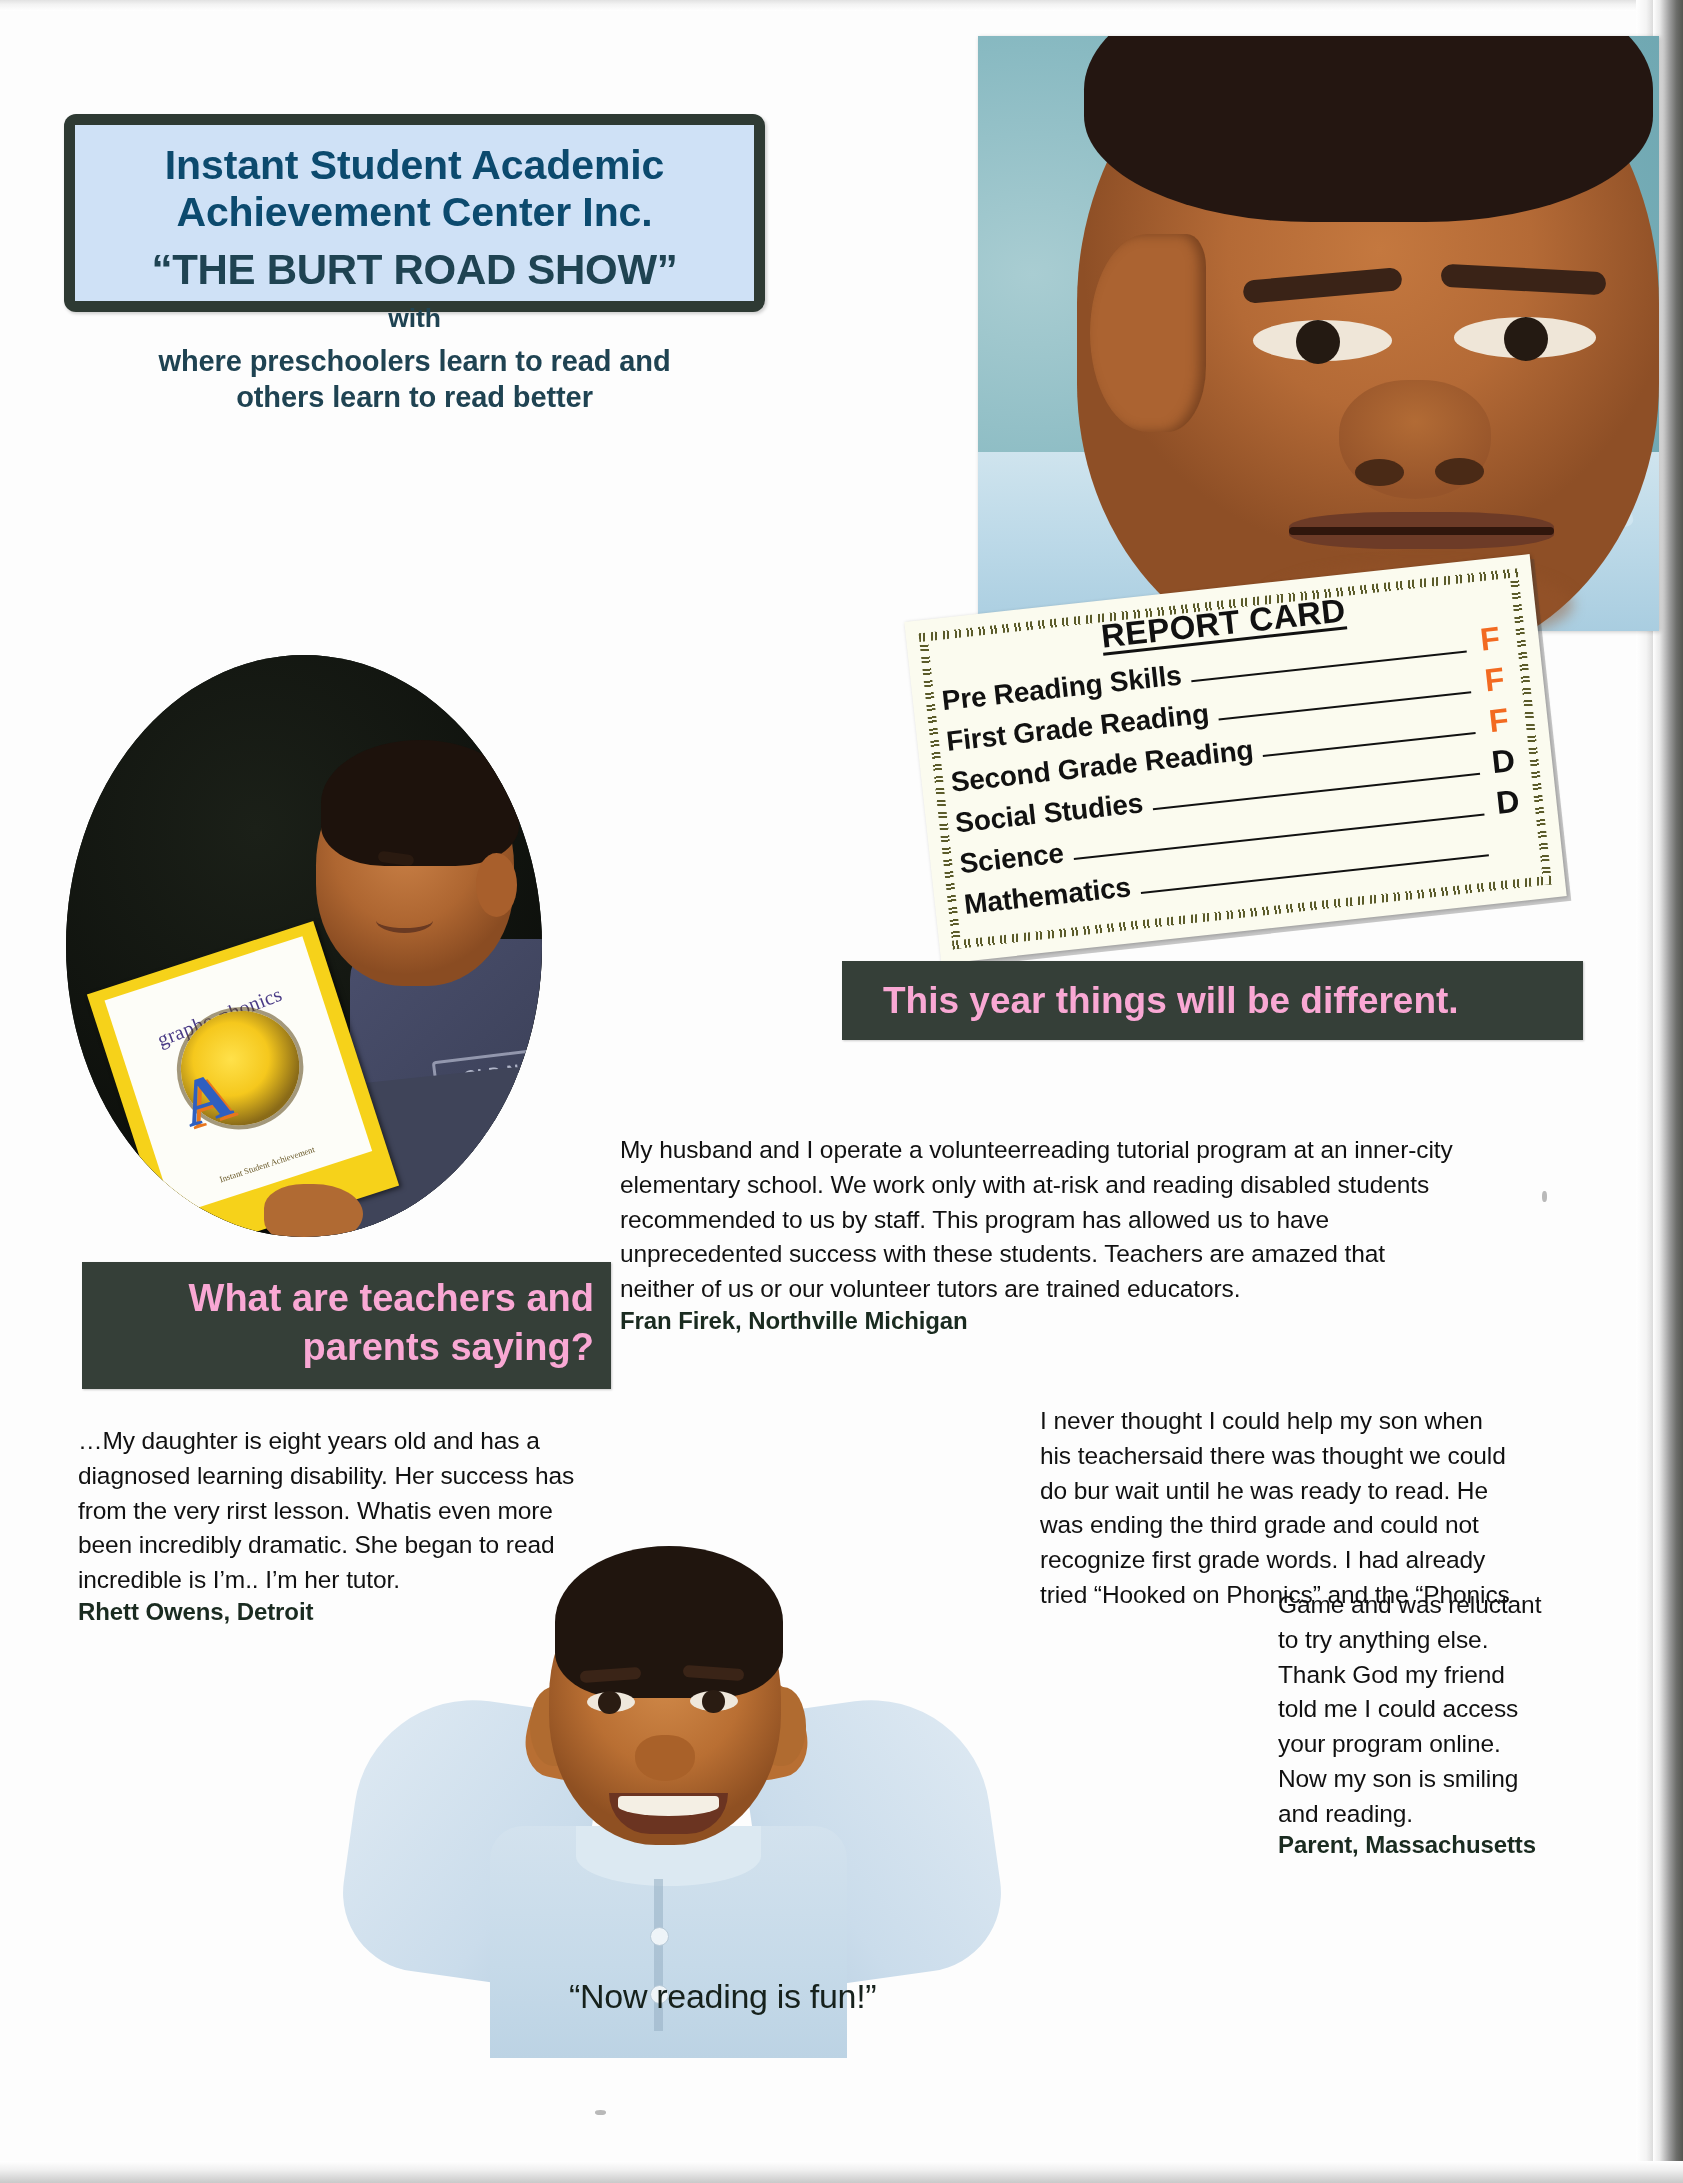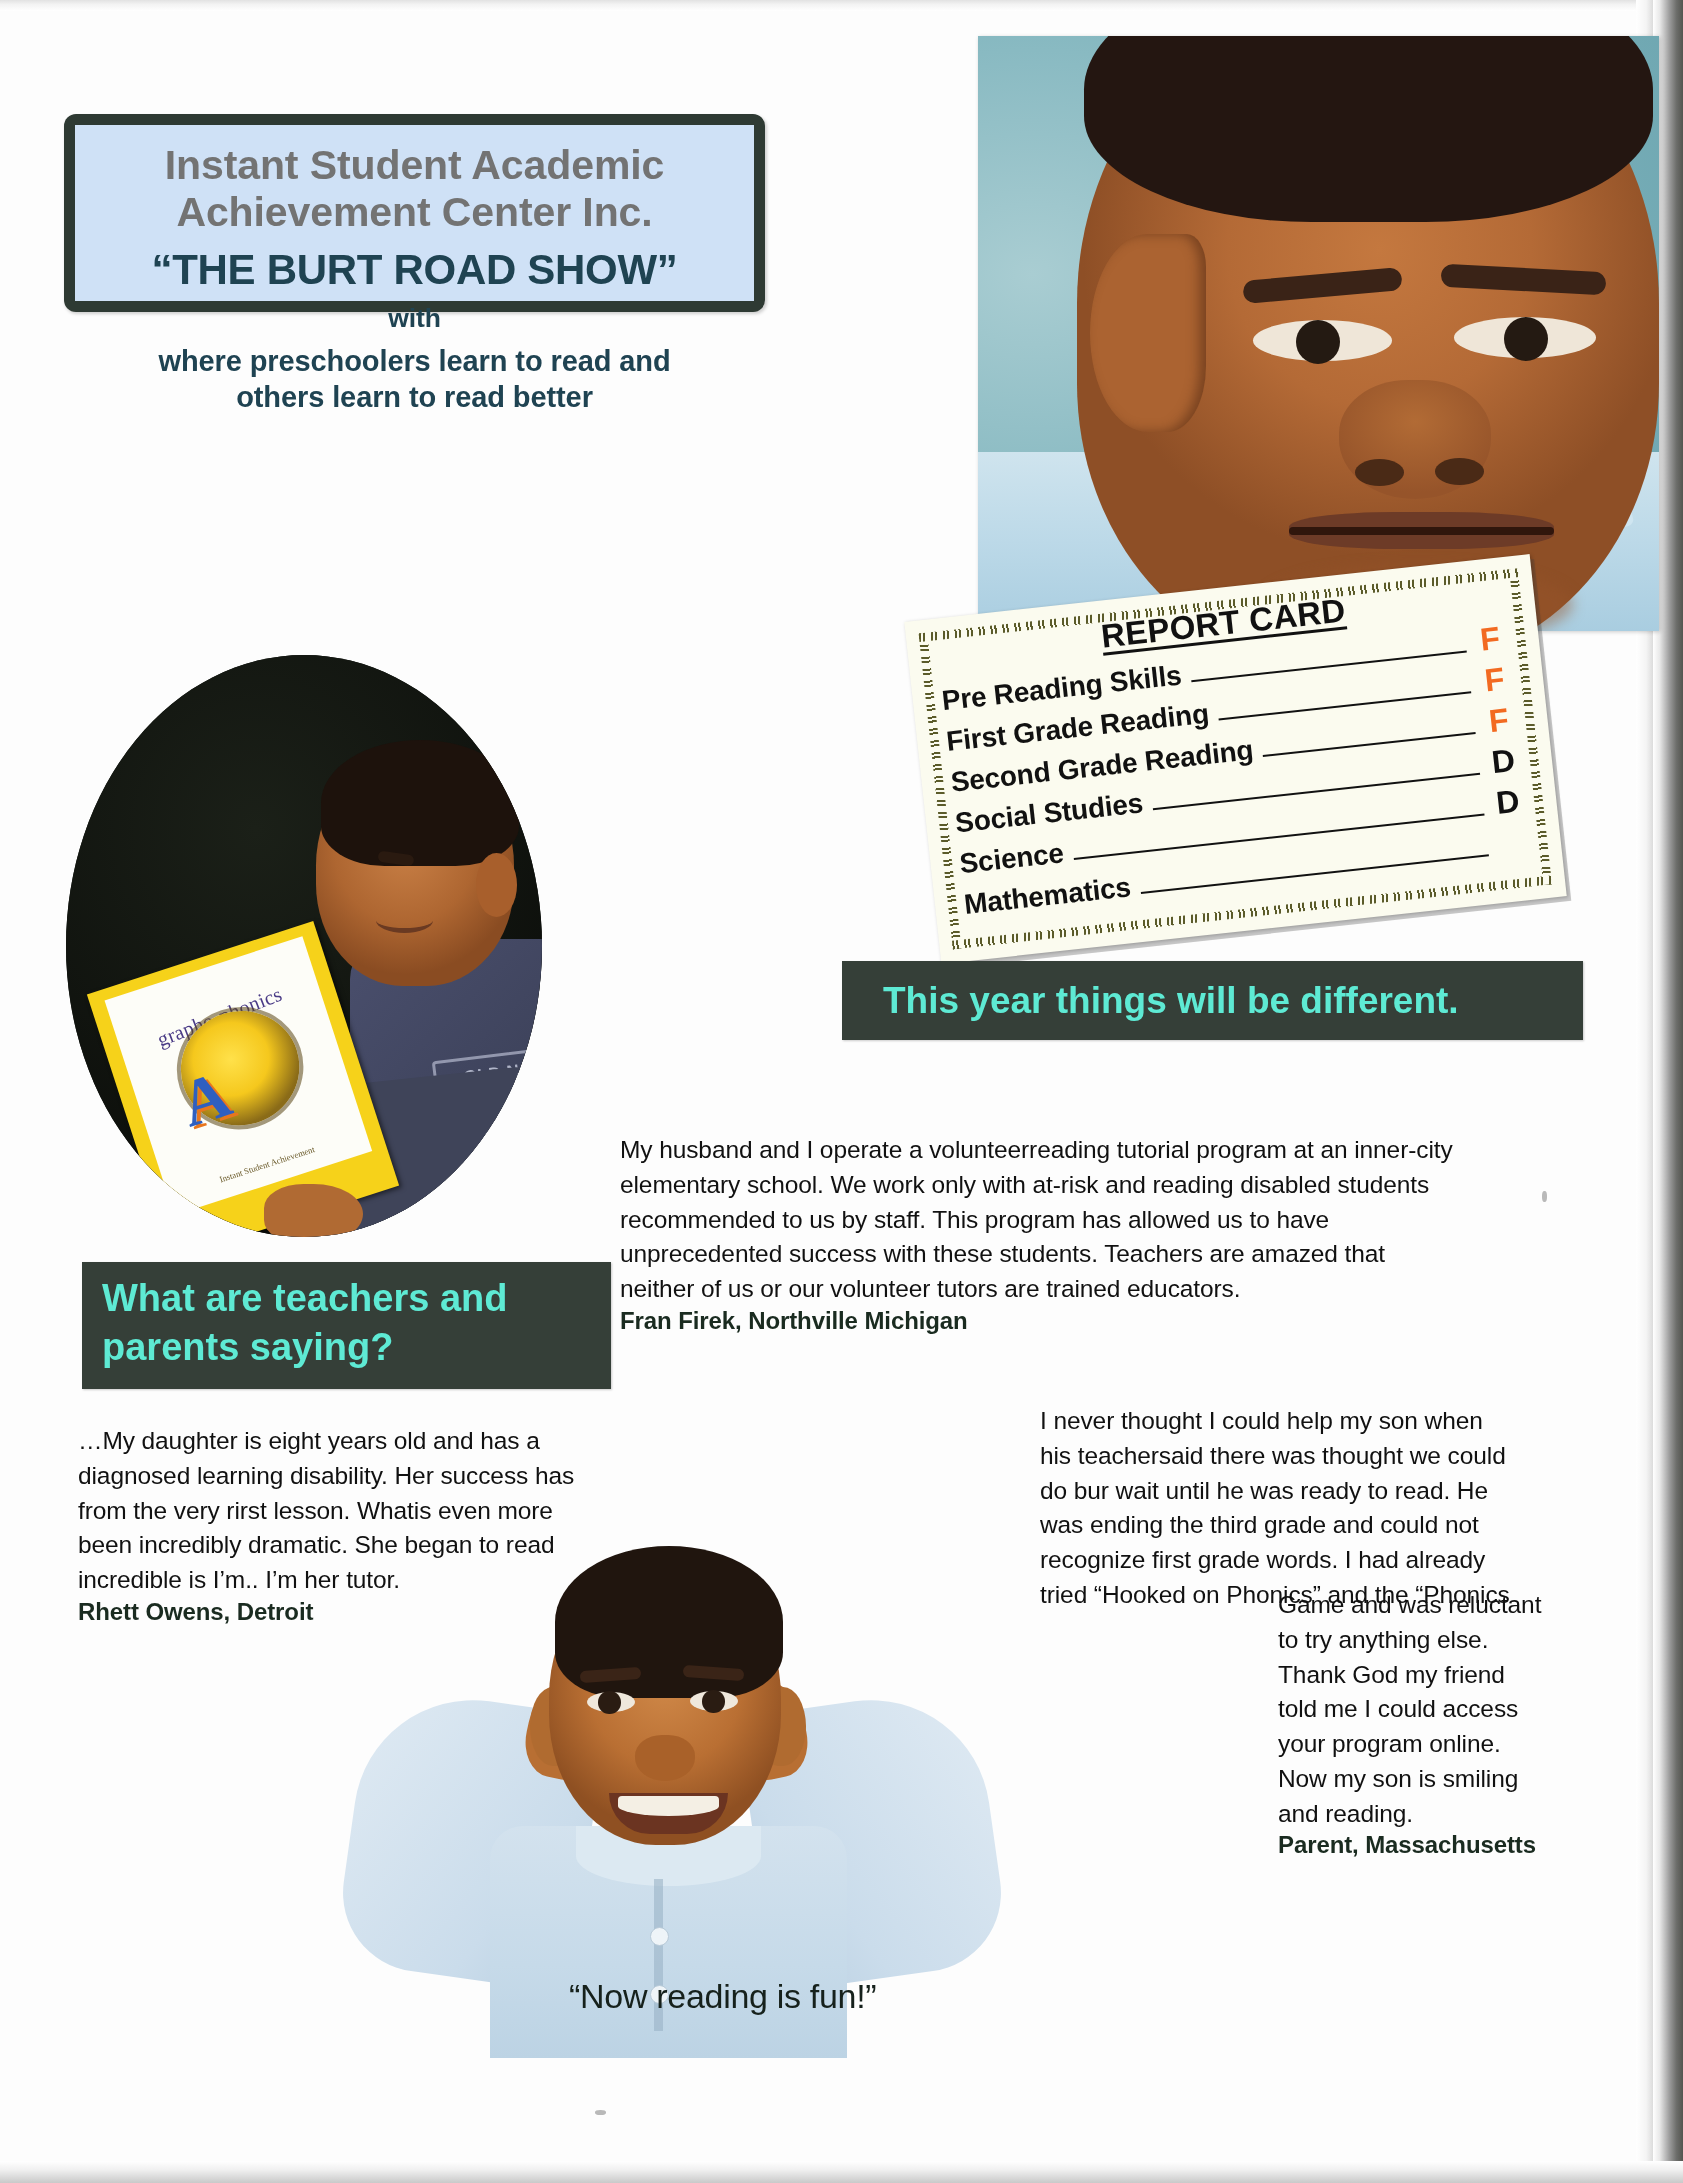--- a/index.html
+++ b/index.html
@@ -20,21 +20,21 @@
      background:linear-gradient(to top,#ffffff 0%,#f3f3f3 60%,#e2e2e2 100%);}
   .scan-speck{position:absolute;background:#b9b9b9;border-radius:50%;}
 
   
   .header-box{position:absolute;left:64px;top:114px;width:701px;height:198px;
     background:#2e3a33;border-radius:12px;padding:10.6px;box-sizing:border-box;
     box-shadow:1.3px 2px 3.3px rgba(0,0,0,.18);}
   .header-inner{width:100%;height:100%;background:#cfe1f6;box-sizing:border-box;
     padding:17px 22.5px 20px;text-align:center;}
   .hb-line{line-height:1.16;letter-spacing:-0.1px;}
-  .hb-red{color:#737373;font-weight:bold;font-size:41px;}
+  .hb-red{color:#0c4a6e;font-weight:bold;font-size:41px;}
   .hb-dark{color:#1f4352;font-weight:bold;}
   .hb-show{font-size:42px;letter-spacing:-0.3px;margin-top:9.3px;}
   .hb-with{font-size:26.5px;font-weight:bold;margin-top:8px;}
   .hb-gp{font-size:42px;color:#ed1c24;font-weight:bold;letter-spacing:-0.3px;margin-top:1.3px;}
   .hb-tag{font-size:29px;margin-top:10.6px;line-height:1.2;}
 
   
   .photo-serious{position:absolute;left:978px;top:36px;width:681px;height:595px;
      overflow:hidden;box-shadow:0.7px 1.3px 4px rgba(0,0,0,.2);}
   .ps-bg{position:absolute;inset:0;background:
@@ -84,22 +84,22 @@
      text-decoration:underline;text-underline-offset:5.3px;letter-spacing:0.3px;
      font-family:"Liberation Sans",sans-serif;margin-bottom:2.6px;}
   .rc-row{display:flex;align-items:flex-end;height:41px;}
   .rc-subject{font-size:28px;font-weight:bold;color:#111;white-space:nowrap;
      padding-right:9.3px;letter-spacing:-0.2px;}
   .rc-rule{flex:1;border-bottom:2px solid #111;margin-bottom:8px;}
   .rc-grade{width:49px;text-align:center;font-size:32px;font-weight:bold;color:#111;}
   .rc-grade.fail{color:#f26a21;}
 
   
-  .banner{position:absolute;background:#353f38;color:#5eead4;font-weight:bold;
-     box-shadow:0.7px 1.3px 2px rgba(0,0,0,.2);}
+  .banner{position:absolute;background:#353f38;color:#f9a8d4;font-weight:bold;
+     box-shadow:0.7px 1.3px 2px rgba(0,0,0,.2);text-align:right;}
   .banner-diff{left:842px;top:961px;width:741px;height:79px;
      font-size:37px;display:flex;align-items:center;padding-left:41px;box-sizing:border-box;}
   .banner-ask{left:82px;top:1262px;width:529px;height:127px;font-size:38px;
      padding:12px 17px 0 20px;box-sizing:border-box;line-height:1.28;}
 
   
   .photo-circle{position:absolute;left:66px;top:655px;width:476px;height:582px;
      border-radius:50%;overflow:hidden;background:#0e120e;}
   .pc-bg{position:absolute;inset:0;background:radial-gradient(80% 70% at 40% 30%,#1b2018 0%,#0b0d0a 100%);}
   .pc-head{position:absolute;left:250px;top:99px;width:198px;height:232px;

